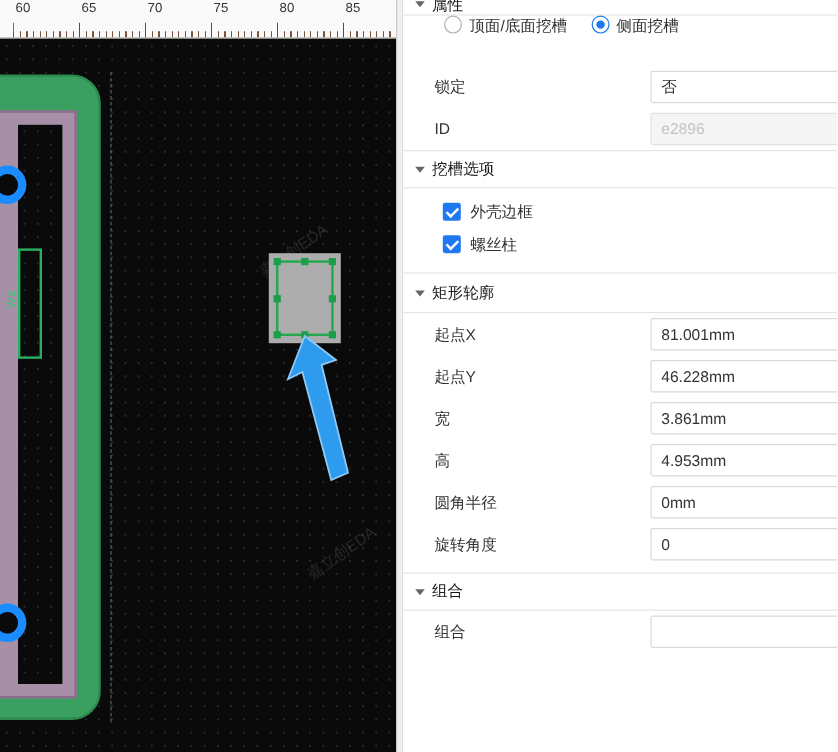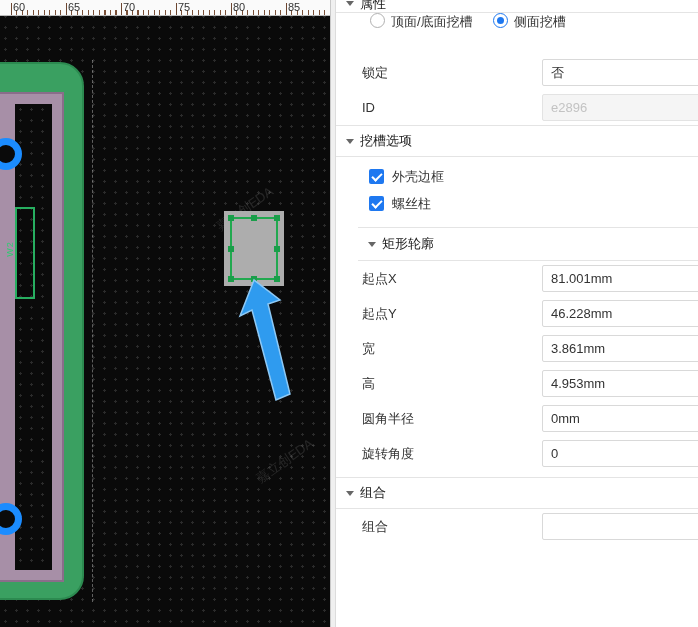--- a/index.html
+++ b/index.html
@@ -50,21 +50,21 @@
   .sel-rect { position: absolute; left: 6px; top: 6px; width: 48px; height: 63px;
     border: 2px solid #21a94f; }
   .handle { position: absolute; width: 6px; height: 6px; background: #1a9e4a; }
   .h-tl { left: -4px; top: -4px; } .h-tm { left: 19px; top: -4px; } .h-tr { right: -4px; top: -4px; }
   .h-ml { left: -4px; top: 27px; } .h-mr { right: -4px; top: 27px; }
   .h-bl { left: -4px; bottom: -4px; } .h-bm { left: 19px; bottom: -4px; } .h-br { right: -4px; bottom: -4px; }
 
   .pointer-arrow { position: absolute; left: 238px; top: 276px; z-index: 7; }
 
   
-  .ruler { position: absolute; left: 0; top: 0; width: 330px; height: 16px;
+  .ruler { position: absolute; left: 0; top: 0; width: 330px; height: 32px;
     background: #fafafa; border-bottom: 1px solid #bbb; z-index: 9; }
   .ticks-minor { position: absolute; left: 11px; right: 0; bottom: 0; height: 5px;
     background: repeating-linear-gradient(90deg, #7a5038 0 1px, transparent 1px 5.5px); }
   .ticks-major { position: absolute; left: 11px; right: 0; bottom: 0; height: 12px;
     background: repeating-linear-gradient(90deg, #6b4530 0 1px, transparent 1px 55px); }
   .ruler-num { position: absolute; top: 1px; font-size: 11px; color: #333; }
 
   
   .splitter { position: absolute; left: 330px; top: 0; width: 6px; height: 627px;
     background: #f0f0f0; border-left: 1px solid #c8c8c8; border-right: 1px solid #dcdcdc; }
@@ -72,21 +72,21 @@
   
   .panel { position: absolute; left: 336px; top: 0; width: 362px; height: 627px;
     background: #fff; overflow: hidden; font-size: 13px; color: #333; }
   .panel-title { display: flex; align-items: center; gap: 6px; height: 18px;
     padding-left: 10px; margin-top: -5px; border-bottom: 1px solid #e4e4e4; color: #1a1a1a; }
   .caret { width: 0; height: 0; border-left: 4px solid transparent;
     border-right: 4px solid transparent; border-top: 5px solid #666; flex: 0 0 auto; }
   .section-header { display: flex; align-items: center; gap: 6px; height: 32px;
     padding-left: 10px; border-top: 1px solid #e4e4e4; border-bottom: 1px solid #e4e4e4;
     color: #1a1a1a; cursor: pointer; }
-  .section-header.rect { height: 34px; margin-left: 22px; }
+  .section-header.rect { height: 34px; }
 
   .radio-row { display: flex; height: 42px; padding-left: 34px; gap: 6px; }
   .radio { width: 15px; height: 15px; border-radius: 50%; border: 1px solid #b0b0b0;
     background: #fff; flex: 0 0 auto; position: relative; }
   .radio.selected { border-color: #1e78f0; }
   .radio.selected::after { content: ""; position: absolute; left: 3px; top: 3px;
     width: 7px; height: 7px; border-radius: 50%; background: #1e78f0; }
   .radio-label { margin-right: 14px; }
 
   .field-row { display: flex; align-items: center; height: 35px; padding-left: 26px; }

